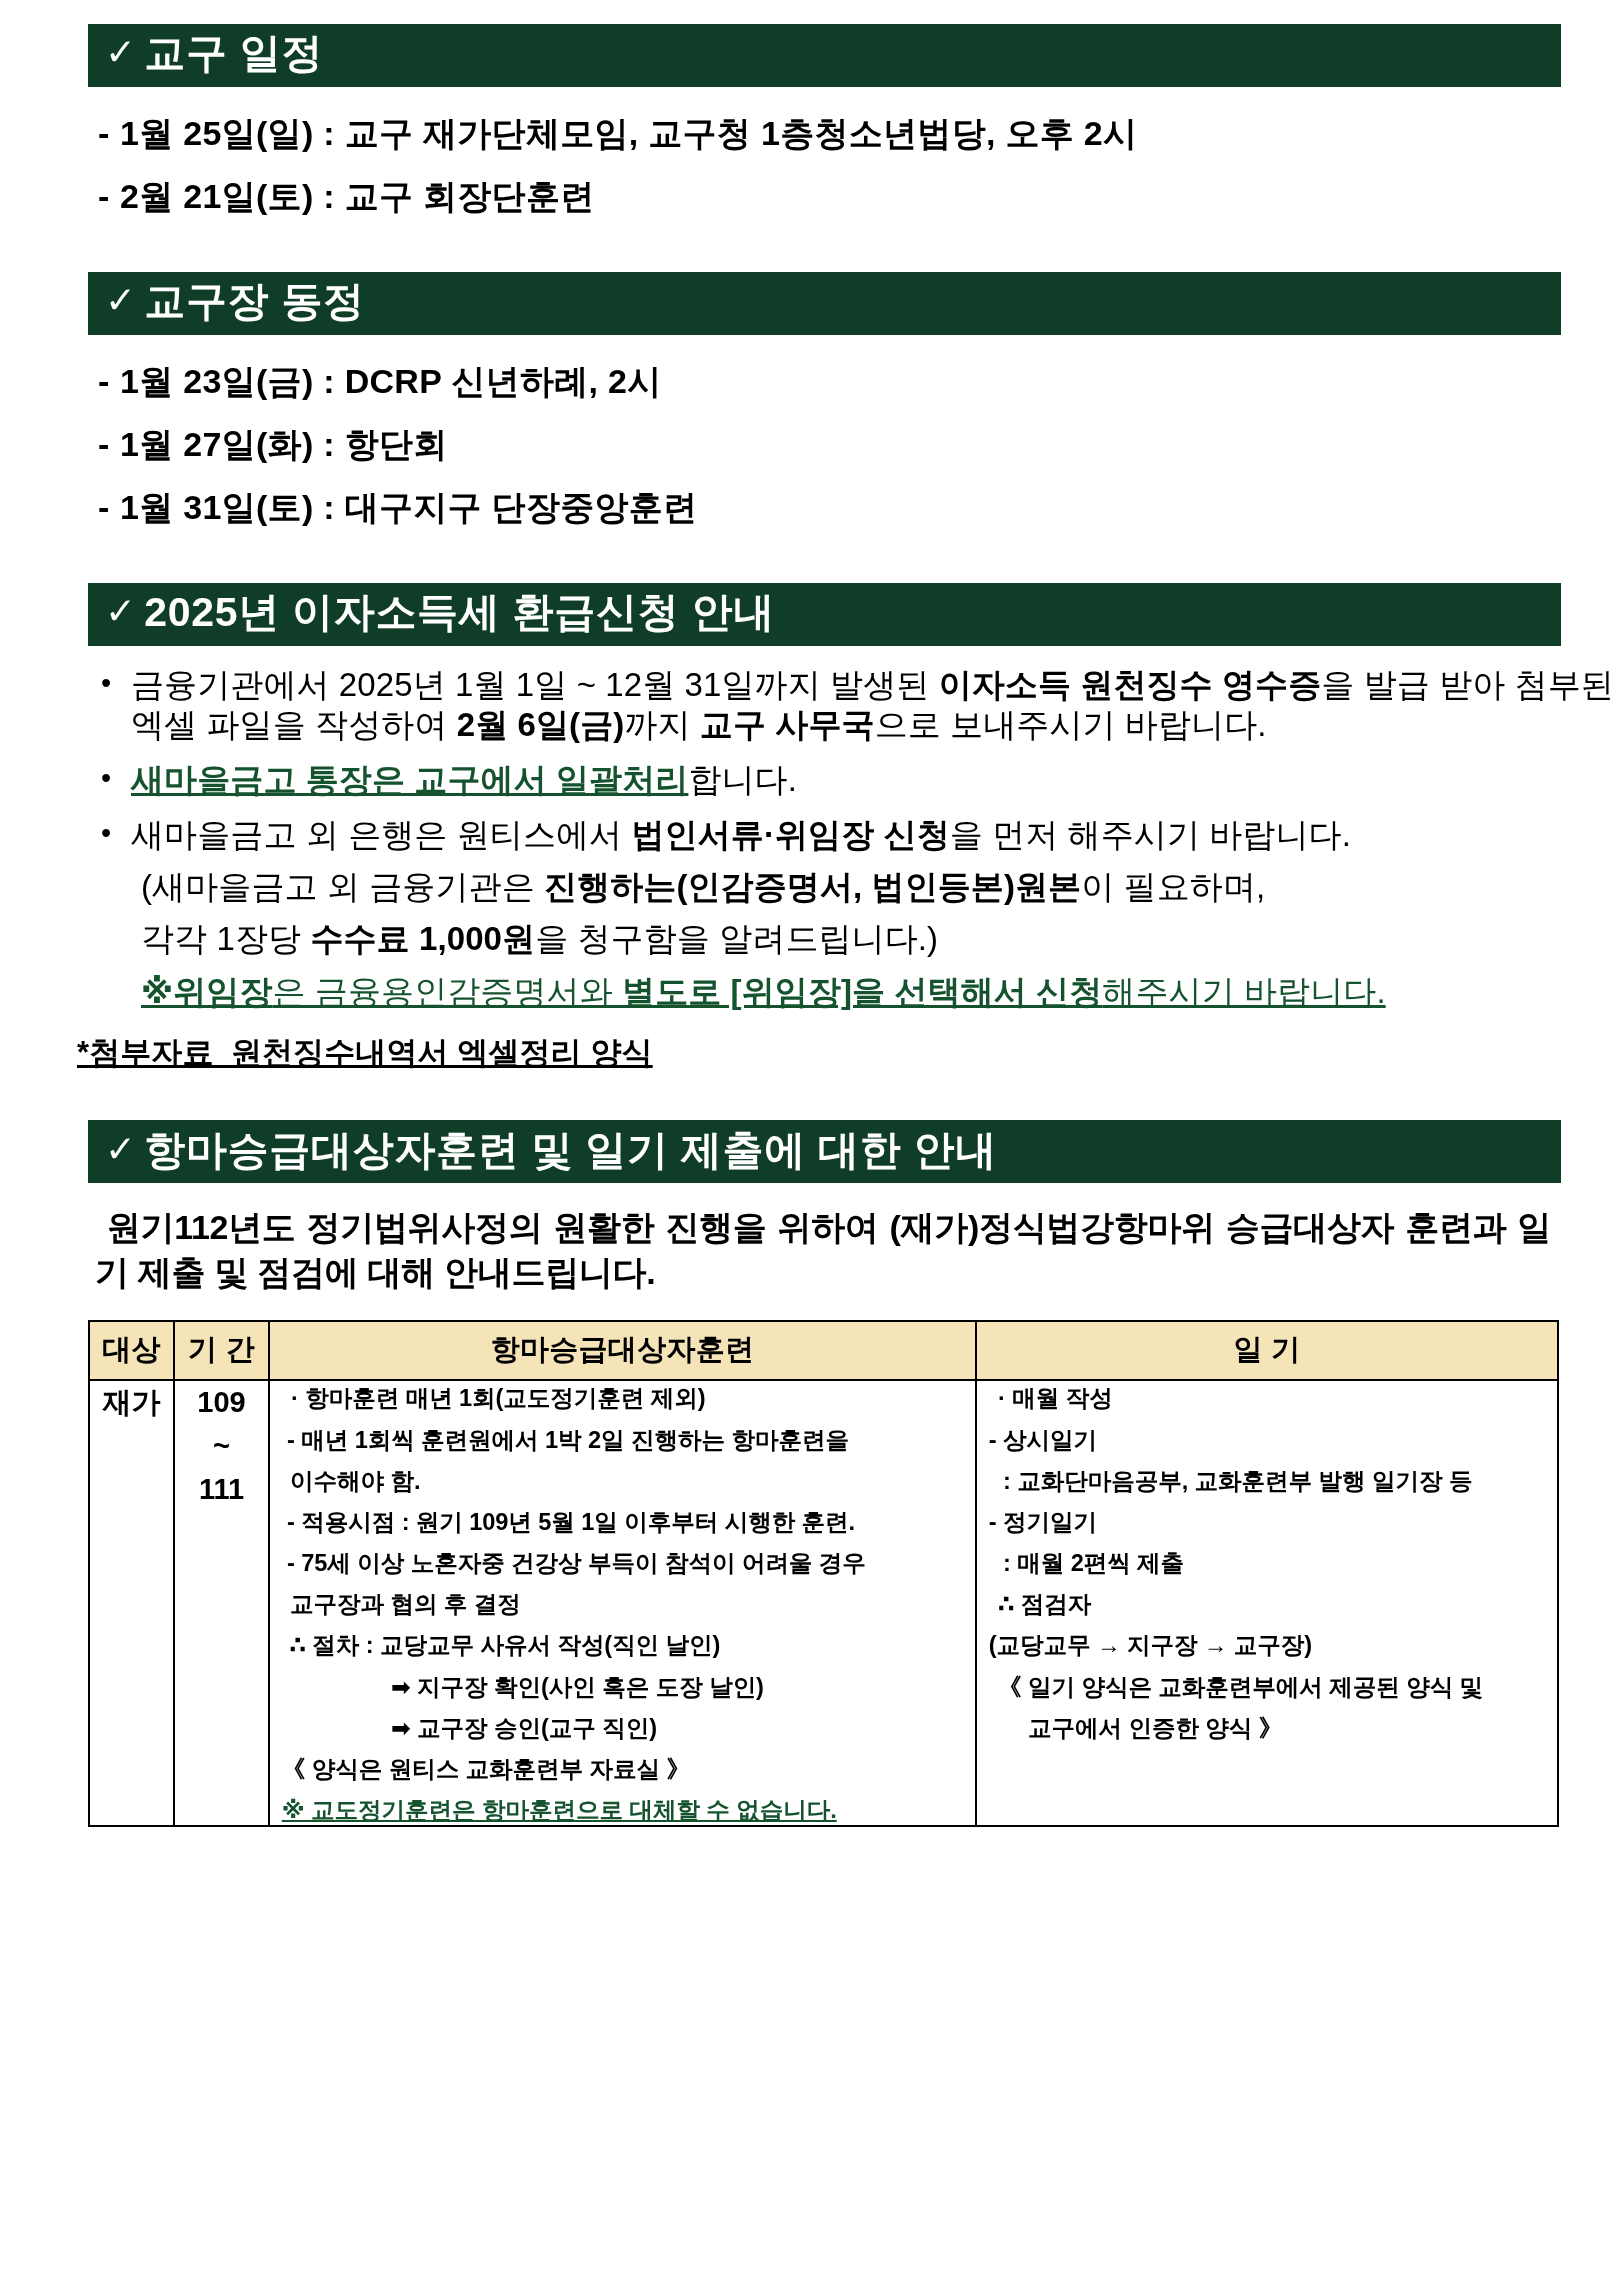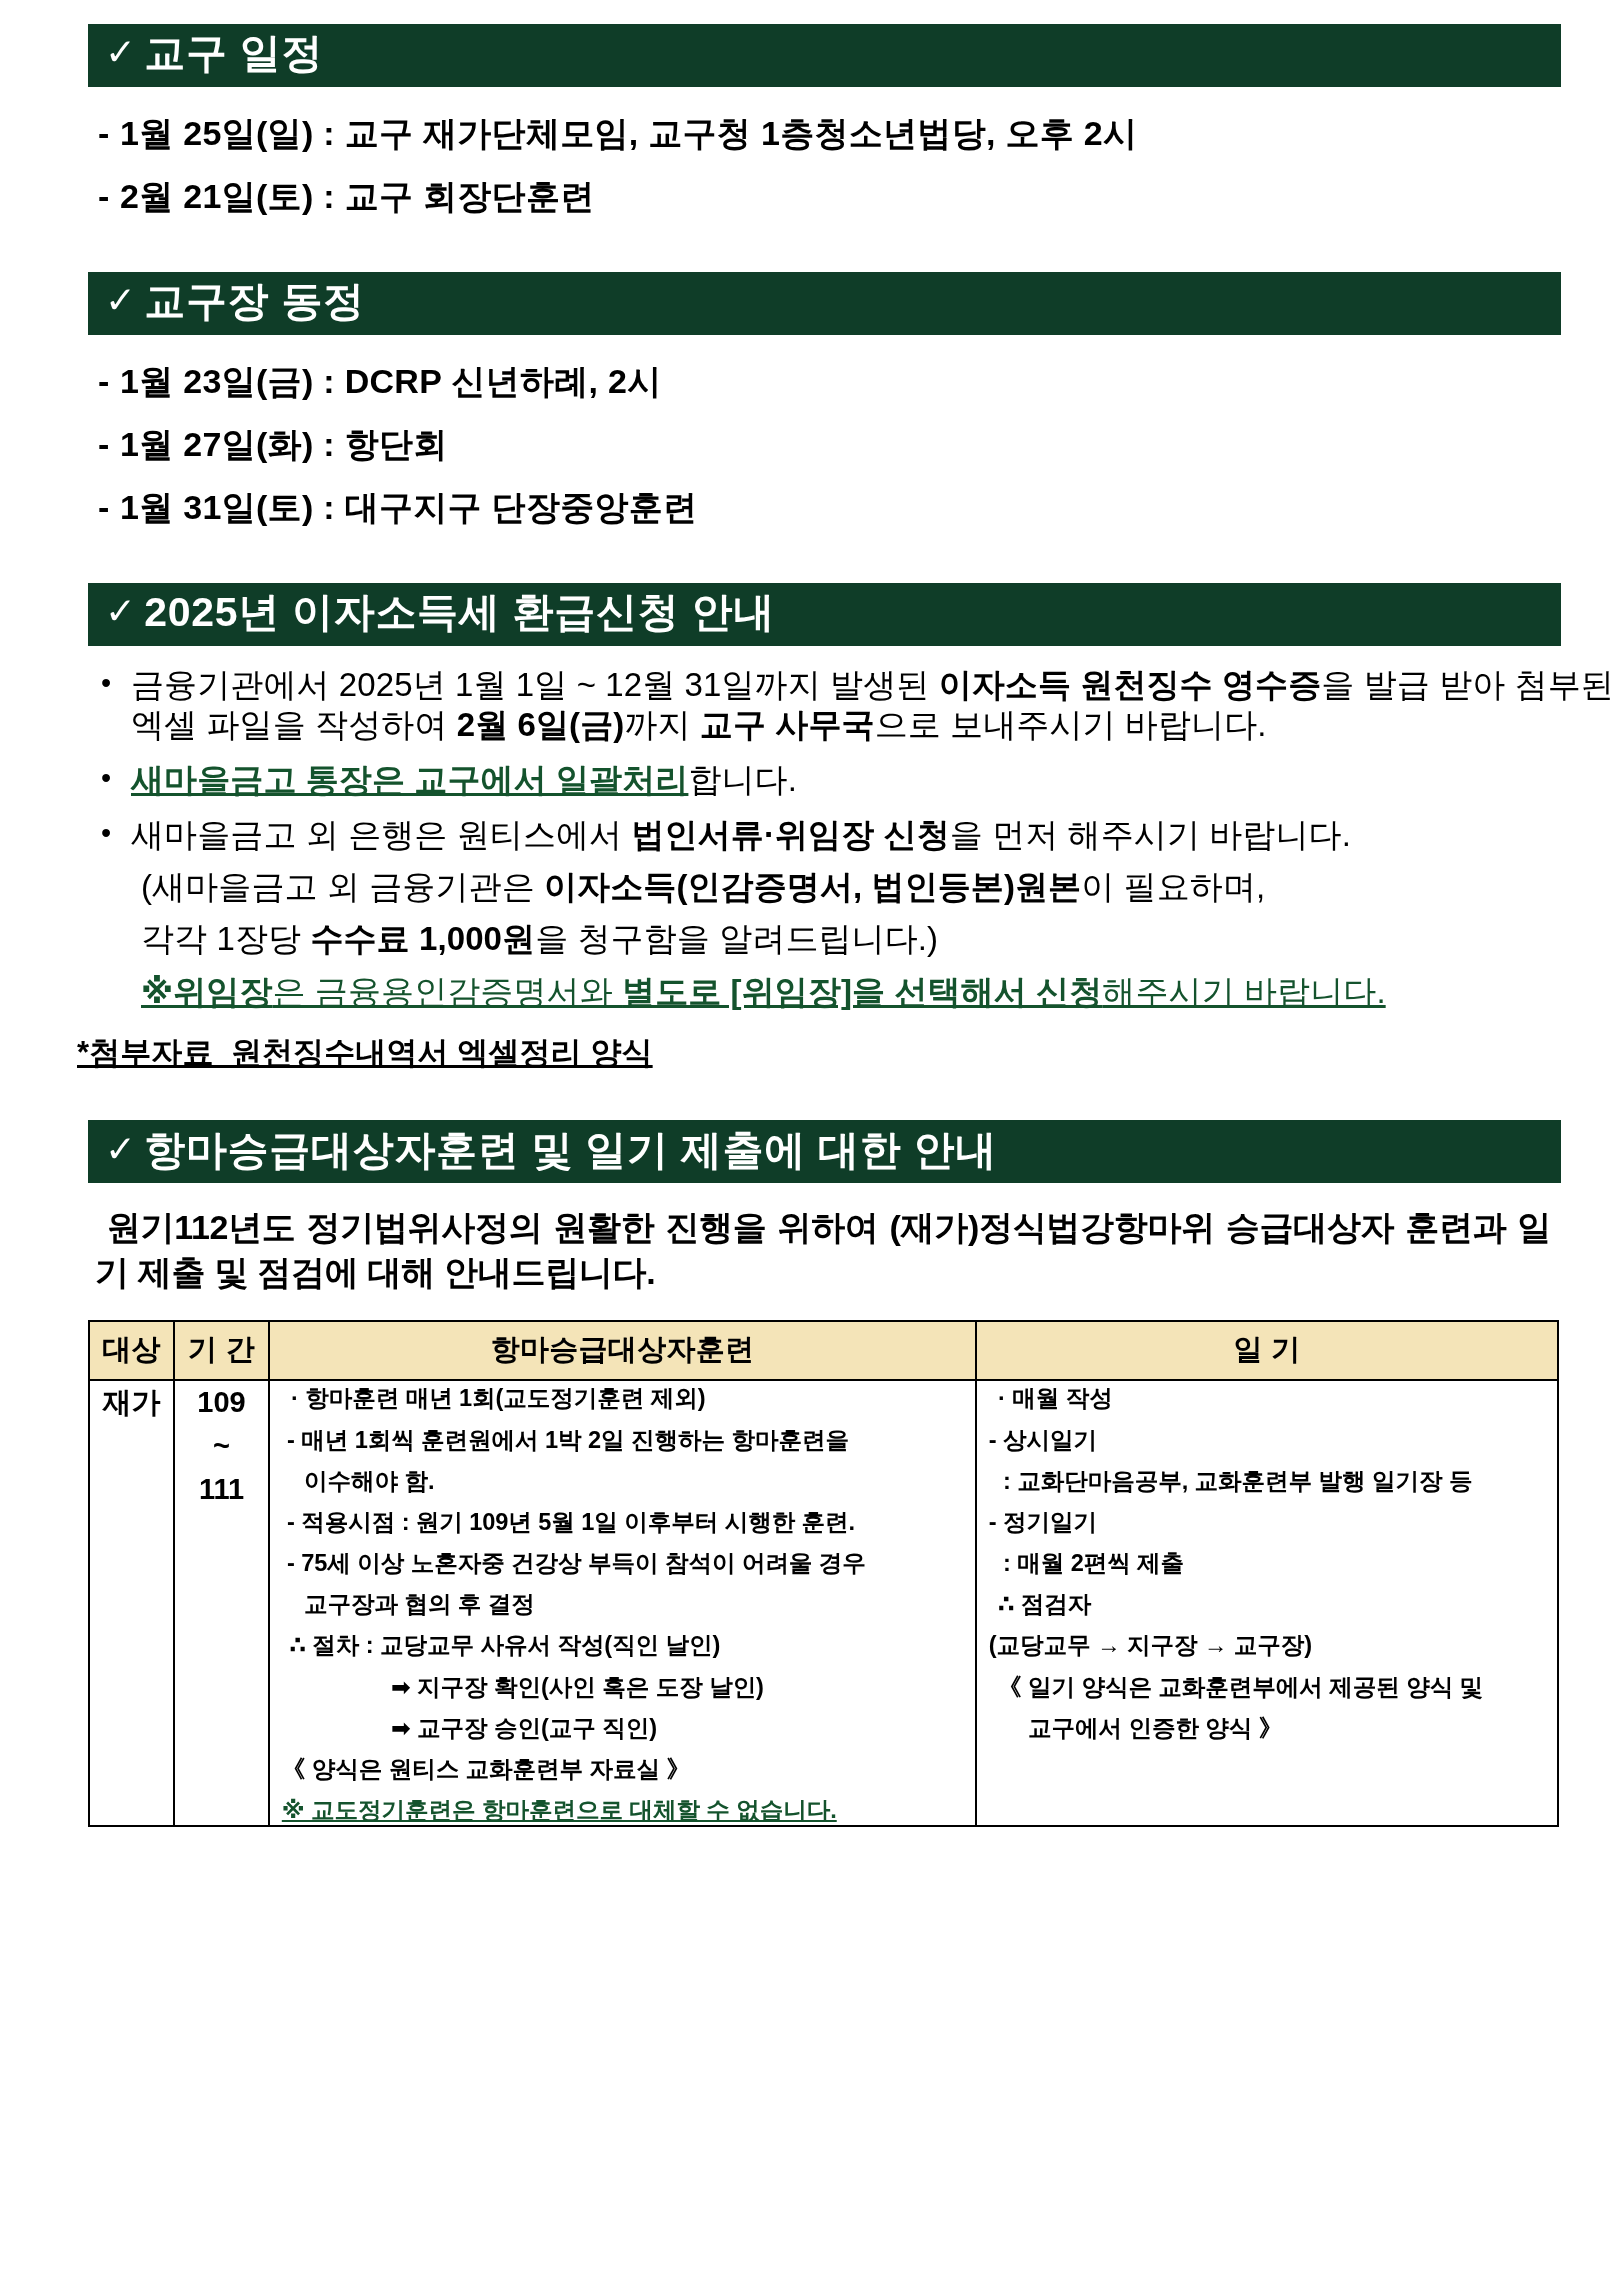--- a/index.html
+++ b/index.html
@@ -148,21 +148,21 @@
     font-size: 23.6px;
     font-weight: bold;
     line-height: 1.28;
     margin-top: 11px;
     white-space: nowrap;
     letter-spacing: -0.1px;
   }
   .tline:first-child { margin-top: 2.6px; }
   .i0 { padding-left: 21px; }
   .i1 { padding-left: 17px; }
-  .i2 { padding-left: 34px; }
+  .i2 { padding-left: 20px; }
   .i3 { padding-left: 19.6px; }
   .i4 { padding-left: 121px; }
   .i5 { padding-left: 11.8px; }
   .i6 { padding-left: 26px; }
   .i9 { padding-left: 51px; }
 
   .spacer-8  { height: 5.2px; }
   .spacer-36 { height: 23.6px; }
   .spacer-70 { height: 46px; }
   .spacer-90 { height: 59px; }
@@ -222,21 +222,21 @@
       <span class="red b">새마을금고 통장은 교구에서 일괄처리</span><span>합니다.</span>
     </li>
 
     <li class="bul-item">
       <span class="dot">•</span>
       <span>새마을금고 외 은행은 원티스에서 </span><span class="b">법인서류·위임장 신청</span><span>을 먼저 해주시기 바랍니다.</span>
     </li>
   </ul>
 
   <div class="plain-line indent2" style="margin-top:11.8px;">
-    <span>(새마을금고 외 금융기관은 </span><span class="b">이자소득(인감증명서, 법인등본)원본</span><span>이 필요하며,</span>
+    <span>(새마을금고 외 금융기관은 </span><span class="b">진행하는(인감증명서, 법인등본)원본</span><span>이 필요하며,</span>
   </div>
 
   <div class="plain-line indent2" style="margin-top:11.8px;">
     <span>각각 1장당 </span><span class="b">수수료 1,000원</span><span>을 청구함을 알려드립니다.)</span>
   </div>
 
   <div class="plain-line indent2" style="margin-top:13px;">
     <span class="red b">※위임장</span><span class="red">은 금융용인감증명서와 </span><span class="red b">별도로 [위임장]을 선택해서 신청</span><span class="red">해주시기 바랍니다.</span>
   </div>
 

